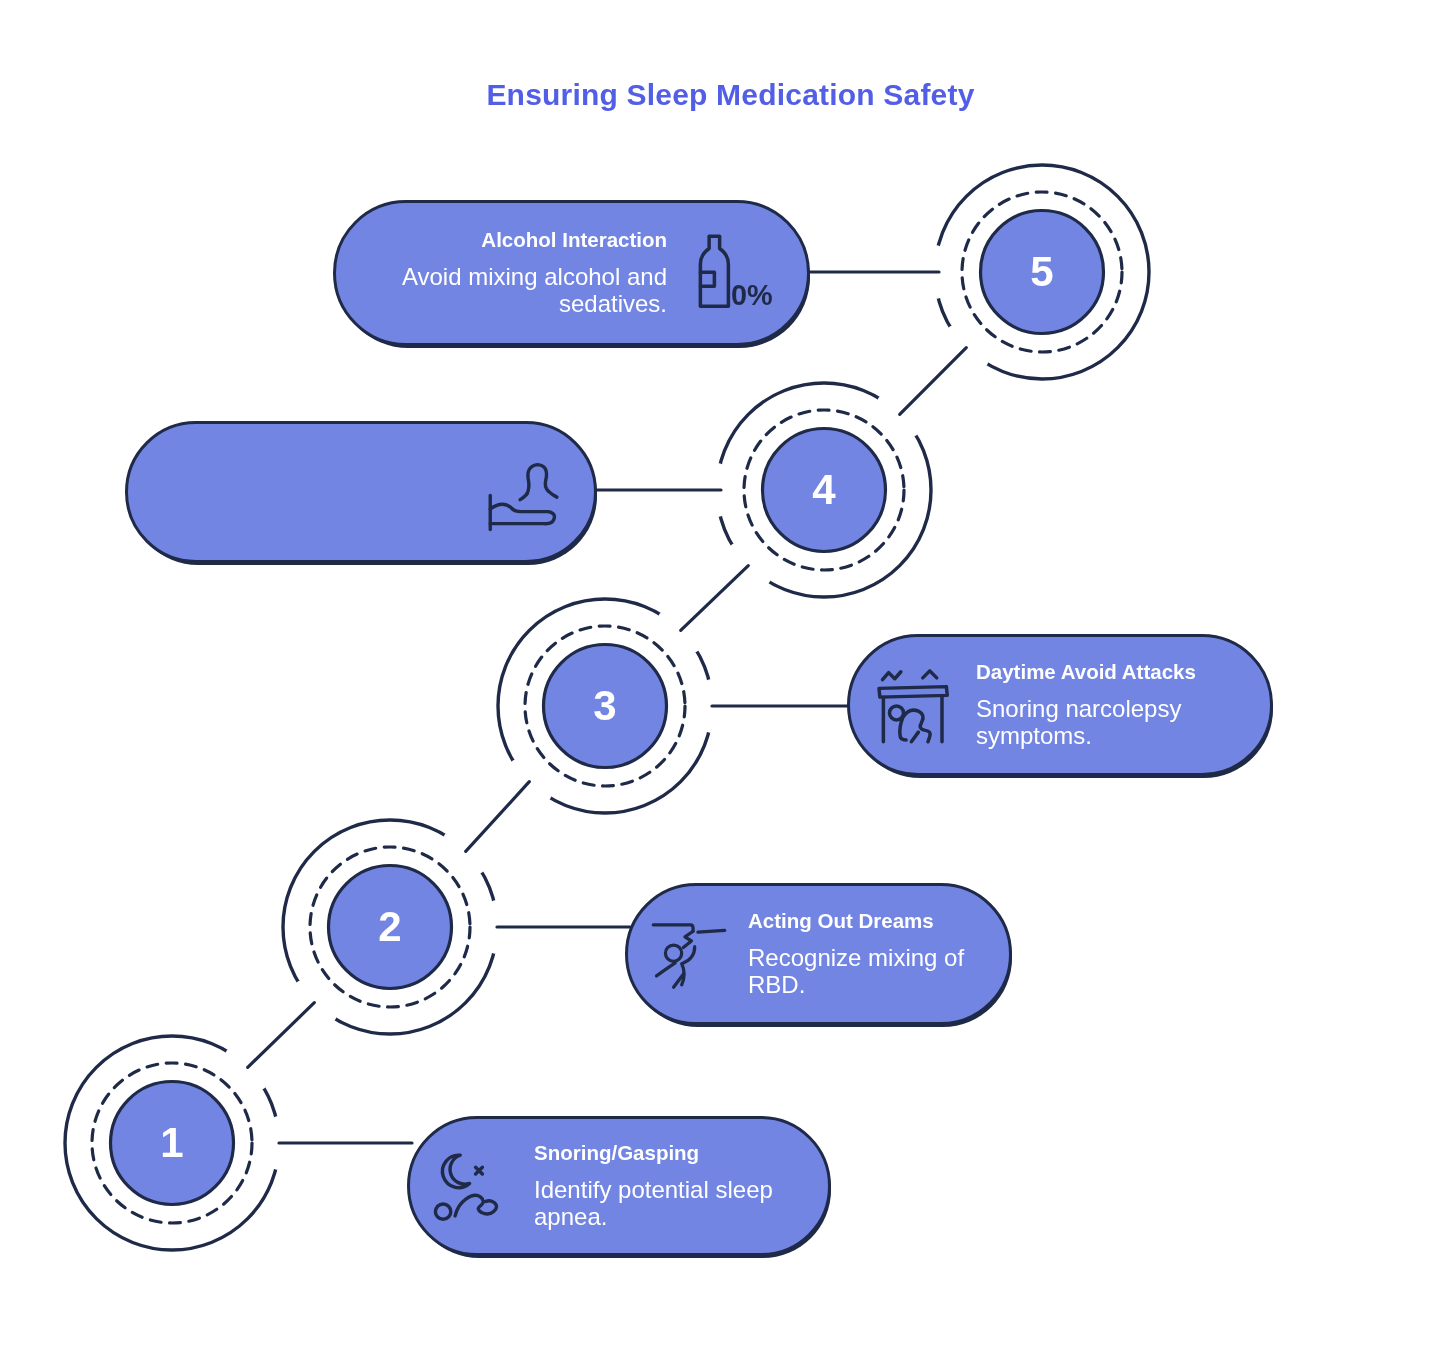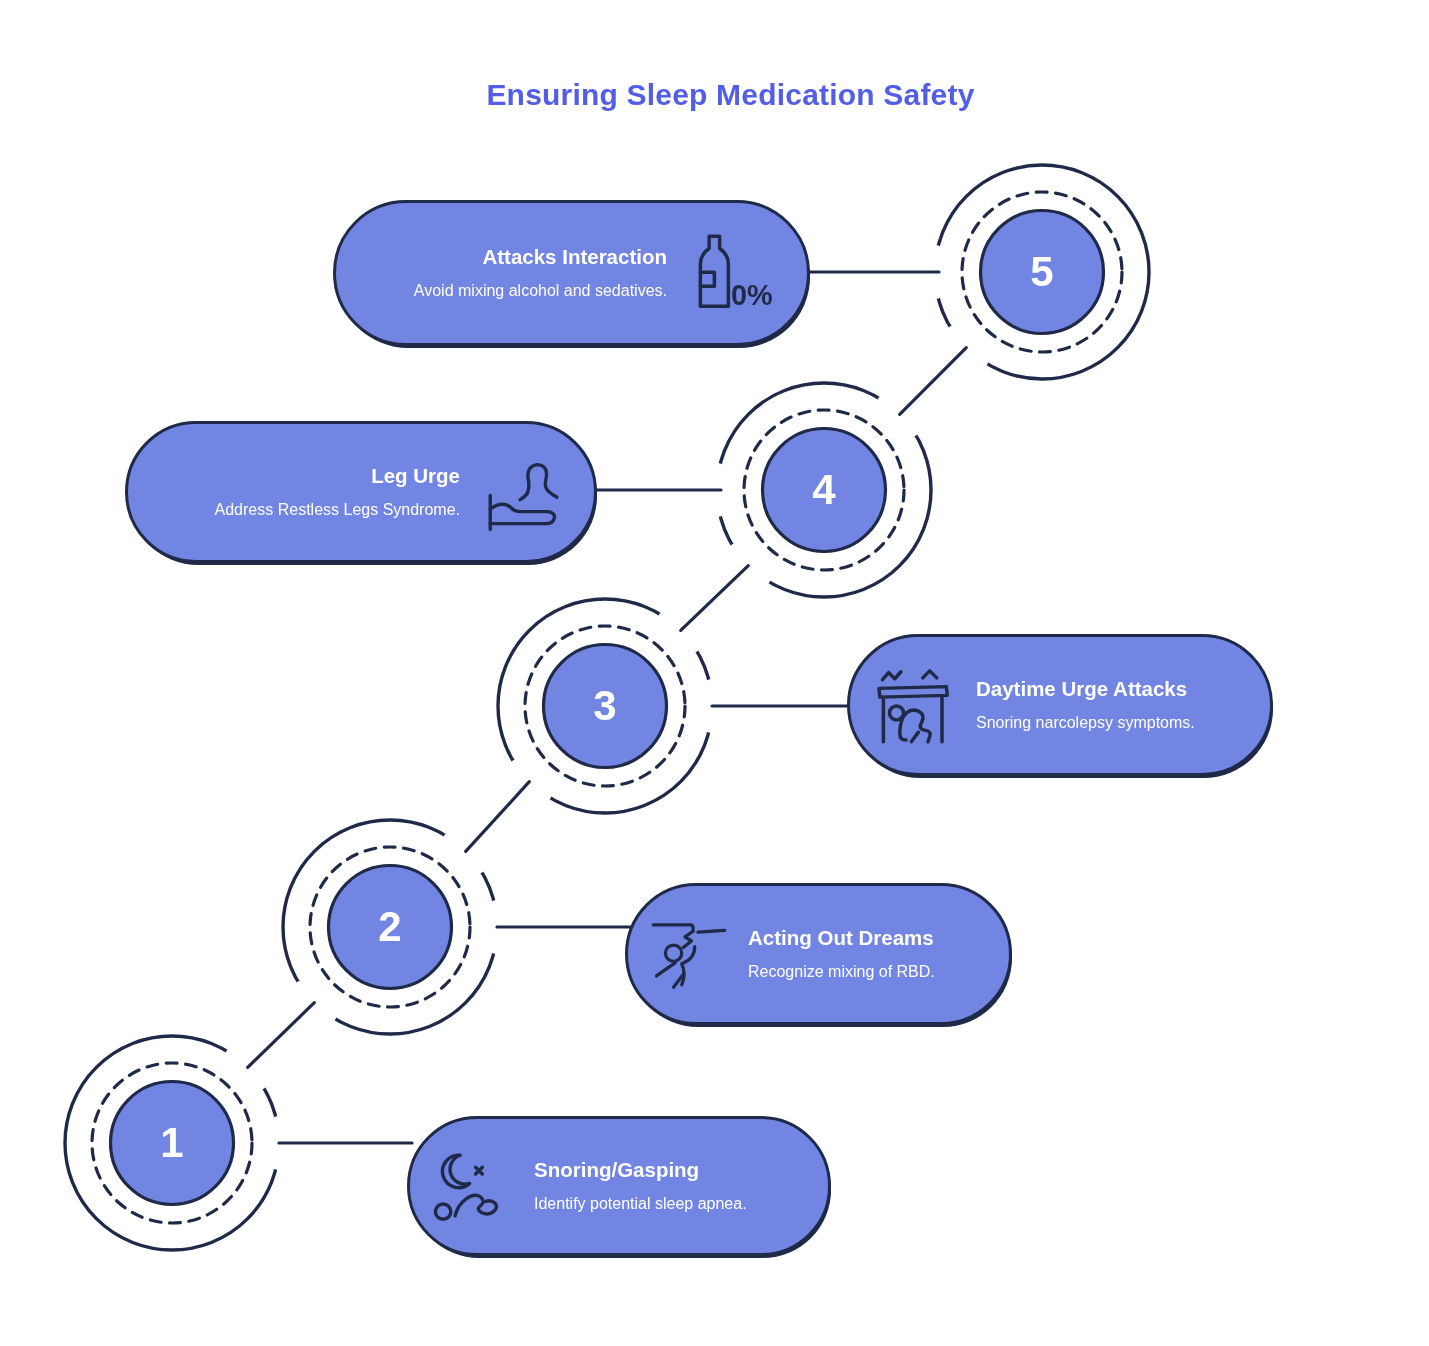--- a/index.html
+++ b/index.html
@@ -12,21 +12,21 @@
     font-size:30px;font-weight:700;color:#535ee6;letter-spacing:.2px;margin:16px;
   }
   .graph{position:absolute;left:0;top:0;z-index:1;}
   .pill{
     position:absolute;background:#7285e2;border:3.4px solid #1f2a48;border-radius:74px;
     display:flex;align-items:center;box-sizing:border-box;color:#ffffff;z-index:2;
     box-shadow:2px 4px 0 -2px #1f2a48;
   }
   .pill .txt{display:flex;flex-direction:column;gap:13px;}
   .pill-title{font-weight:700;font-size:20.5px;line-height:1.1;}
-  .pill-desc{font-weight:400;font-size:16px;line-height:1.1;}
+  .pill-desc{font-weight:400;font-size:24px;line-height:1.1;}
   .icon-left{padding-left:22px;gap:20px;}
   .icon-right{flex-direction:row-reverse;padding-right:32px;gap:20px;}
   .icon-right .txt{text-align:right;}
   .icon svg{display:block;stroke:#1f2a48;fill:none;stroke-width:4;stroke-linecap:round;stroke-linejoin:round;}
   .num{
     position:absolute;width:124px;height:124px;display:flex;align-items:center;justify-content:center;
     color:#ffffff;font-size:42px;font-weight:700;z-index:3;
   }
   .p1{left:407px;top:1072px;width:424px;height:140px;margin-top:44px;}
   .p2{left:625px;top:883px;width:387px;height:142px;}
@@ -156,47 +156,43 @@
         <path d="M 58 17 L 66 9 L 74 17"></path>
         <path d="M 8 29 L 85 27 L 86 37 L 9 39 Z"></path>
         <path d="M 13 39 L 13 90 M 80 37 L 80 90"></path>
         <circle cx="28" cy="57" r="8"></circle>
         <path d="M 36 61 Q 43 51 53 55 Q 61 59 57 67 L 55 72 Q 55 76 61 77 Q 68 78 66 84 L 64 90"></path>
         <path d="M 35 63 Q 31 73 32 82 Q 32 88 39 88"></path>
         <path d="M 45 90 L 53 79"></path>
       </svg>
     </span>
     <div class="txt">
-      <div class="pill-title">Daytime Urge Attacks</div>
+      <div class="pill-title">Daytime Avoid Attacks</div>
       <div class="pill-desc">Snoring narcolepsy symptoms.</div>
     </div>
   </div>
 
   <div class="pill p4 icon-right">
     <span class="icon">
       <svg width="82" height="82" viewBox="0 0 96 96">
         <path d="M 55 50 Q 58 44 57 36 Q 53 18 67 16 Q 81 17 77 34 Q 75 42 80 47"></path>
         <path d="M 47 57 Q 53 53 55 50 M 80 47 Q 84 51 90 54"></path>
         <path d="M 12 52 L 12 92"></path>
         <path d="M 12 68 Q 26 58 36 66 Q 40 71 48 71 L 80 71 Q 90 73 86 81 Q 84 86 74 85 L 12 85"></path>
       </svg>
     </span>
-    <div class="txt">
-      <div class="pill-title">Leg Urge</div>
-      <div class="pill-desc">Address Restless Legs Syndrome.</div>
-    </div>
   </div>
 
   <div class="pill p5 icon-right">
     <span class="icon">
       <svg width="88" height="84" viewBox="0 0 100 96">
         <path d="M 25 6 L 37 6 L 37 20 Q 47 27 47 38 L 47 86 L 15 86 L 15 38 Q 15 27 25 20 Z"></path>
         <path d="M 15 47 L 31 47 L 31 63 L 15 63"></path>
         <text x="50" y="85" font-size="33" font-weight="600" fill="#1f2a48" stroke="none" font-family="Liberation Sans, sans-serif">0%</text>
       </svg>
     </span>
     <div class="txt">
-      <div class="pill-title">Attacks Interaction</div>
+      <div class="pill-title">Alcohol Interaction</div>
       <div class="pill-desc">Avoid mixing alcohol and sedatives.</div>
     </div>
   </div>
 
 </div>
 
 </body></html>

